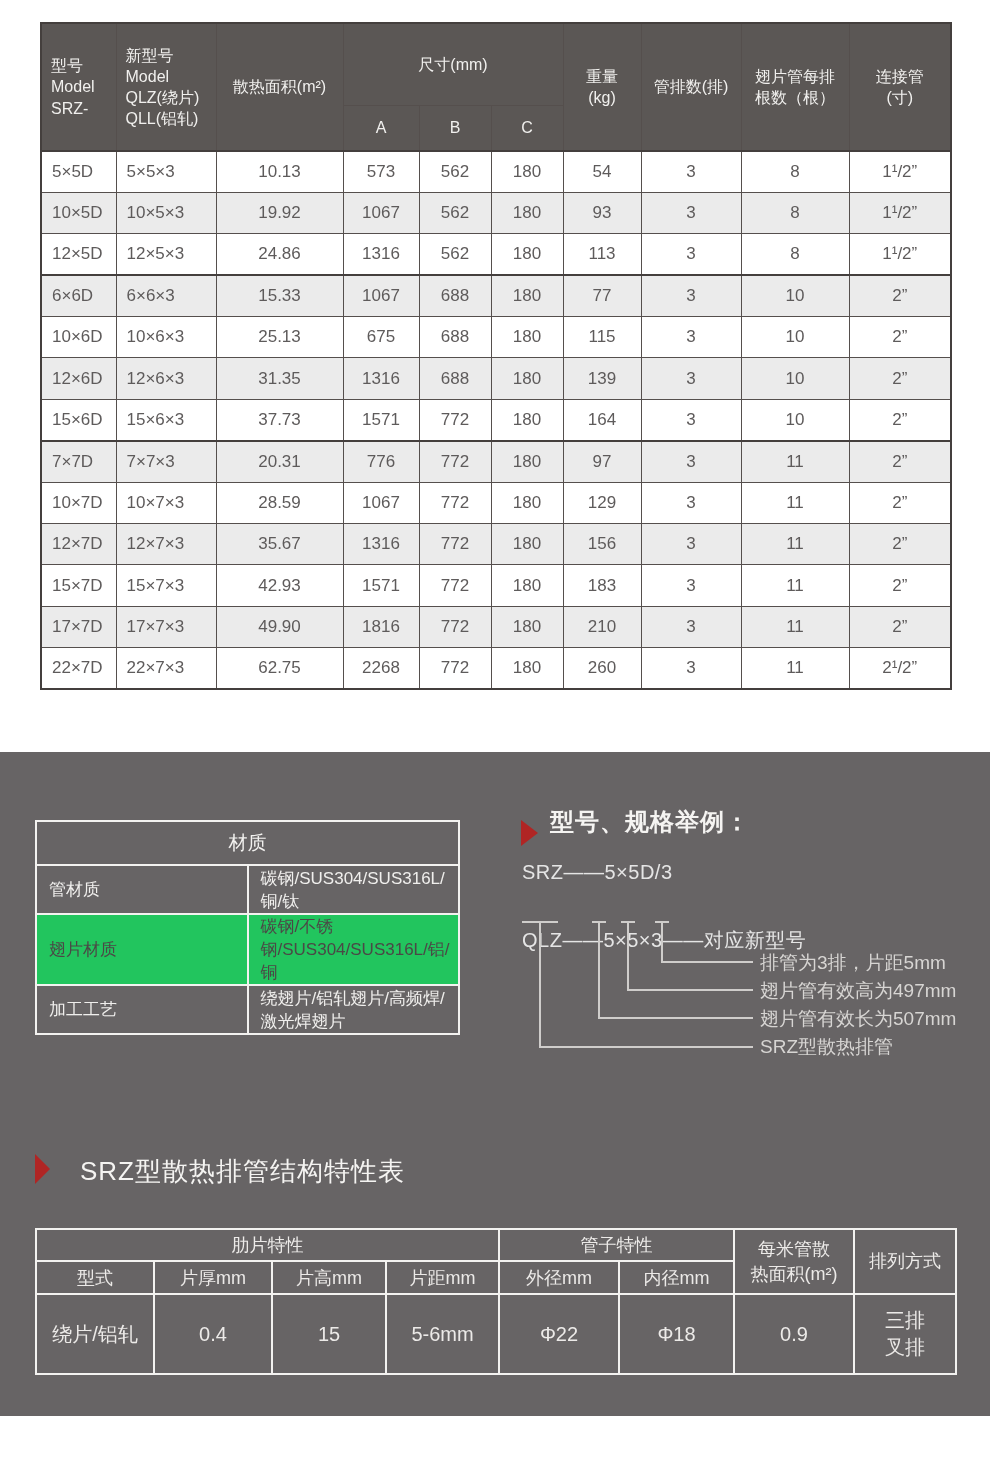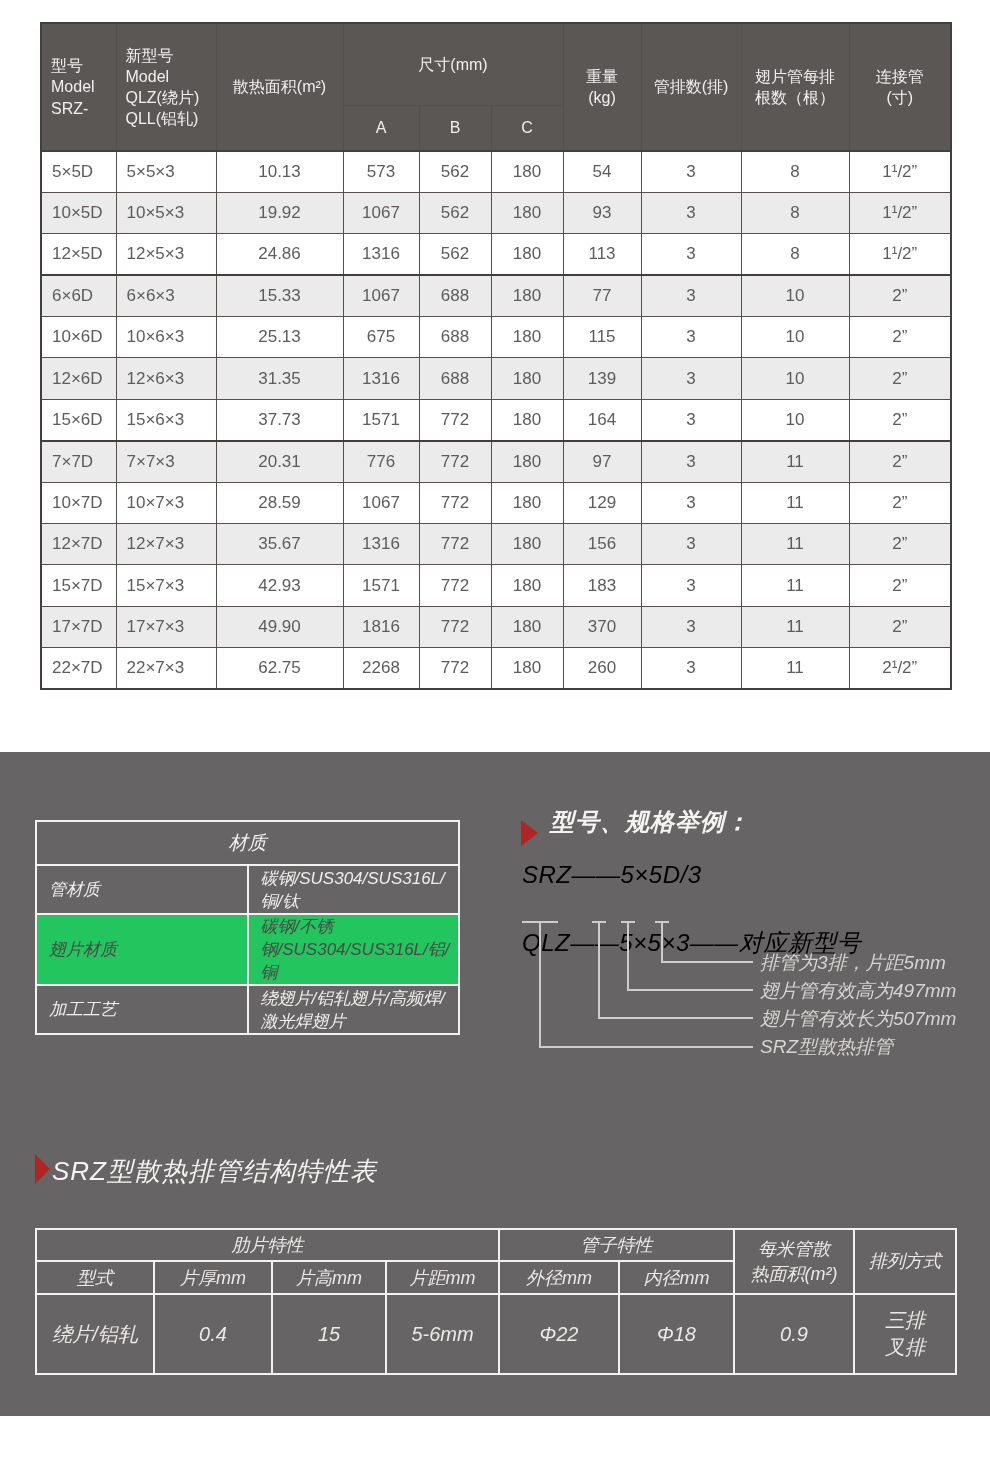--- a/index.html
+++ b/index.html
@@ -30,53 +30,52 @@
   table.spec tbody td:nth-child(1),
   table.spec tbody td:nth-child(2) { text-align:left; padding-left:10px; }
   table.spec tbody tr:nth-child(even) td { background:#ebebeb; }
   table.spec tbody tr:nth-child(3) td,
   table.spec tbody tr:nth-child(7) td { border-bottom:2px solid #443f3d; }
 
   
   .dark-section {
     position:absolute; left:0; top:752px; width:990px; height:710px;
     background:#676465;
-    font-style:italic;
   }
 
   
   table.materials {
     position:absolute; left:35px; top:68px; width:425px;
     border-collapse:collapse; table-layout:fixed;
   }
   table.materials th, table.materials td { border:2px solid #f3f2f0; vertical-align:middle; }
   table.materials th { height:44px; color:#f3f2f0; font-size:19px; font-weight:normal; text-align:center; }
   table.materials td { height:49px; font-size:17px; padding-left:12px; }
   table.materials tr.gray td  { background:transparent; color:#f0efed; }
   table.materials tr.light td { background:#22c55e; color:#4b4846; }
   .mat-label { width:106px; }
 
   
   .tri {
     position:absolute; width:0; height:0; left:521px; top:68px;
     border-left:17px solid #b02524; border-top:13px solid transparent; border-bottom:13px solid transparent;
   }
   .ex-title { position:absolute; left:550px; top:54px; color:#f5f4f2; font-size:24px; font-weight:bold; letter-spacing:1px; }
-  .ex-line { position:absolute; left:522px; color:#000000; font-size:24px; letter-spacing:0.5px; }
+  .ex-line { position:absolute; left:522px; color:#e5e5e5; font-size:20px; letter-spacing:0.5px; }
   .ex-line1 { top:109px; }
   .ex-line2 { top:145px;margin-top:30px; }
   .dline { position:absolute; background:#cfcdcb; }
   .dlabel { position:absolute; left:760px; color:#d7d5d3; font-size:19px; }
 
   
   .tri2 {
     position:absolute; width:0; height:0; left:35px; top:402px;
     border-left:15px solid #b02524; border-top:15px solid transparent; border-bottom:15px solid transparent;
   }
-  .struct-title { position:absolute; left:52px; top:402px; color:#f5f4f2; font-size:26px; letter-spacing:1px; }
+  .struct-title { position:absolute; left:80px; top:402px; color:#f5f4f2; font-size:26px; letter-spacing:1px; }
 
   
   table.struct {
     position:absolute; left:35px; top:476px; width:920px;
     border-collapse:collapse; table-layout:fixed;
   }
   table.struct th, table.struct td {
     border:2px solid #f3f2f0; text-align:center; vertical-align:middle;
     color:#eceae8; font-weight:normal;
   }
@@ -261,21 +260,21 @@
           <td>11</td>
           <td>2”</td>
         </tr>
         <tr>
           <td>17×7D</td>
           <td>17×7×3</td>
           <td>49.90</td>
           <td>1816</td>
           <td>772</td>
           <td>180</td>
-          <td>370</td>
+          <td>210</td>
           <td>3</td>
           <td>11</td>
           <td>2”</td>
         </tr>
         <tr>
           <td>22×7D</td>
           <td>22×7×3</td>
           <td>62.75</td>
           <td>2268</td>
           <td>772</td>

